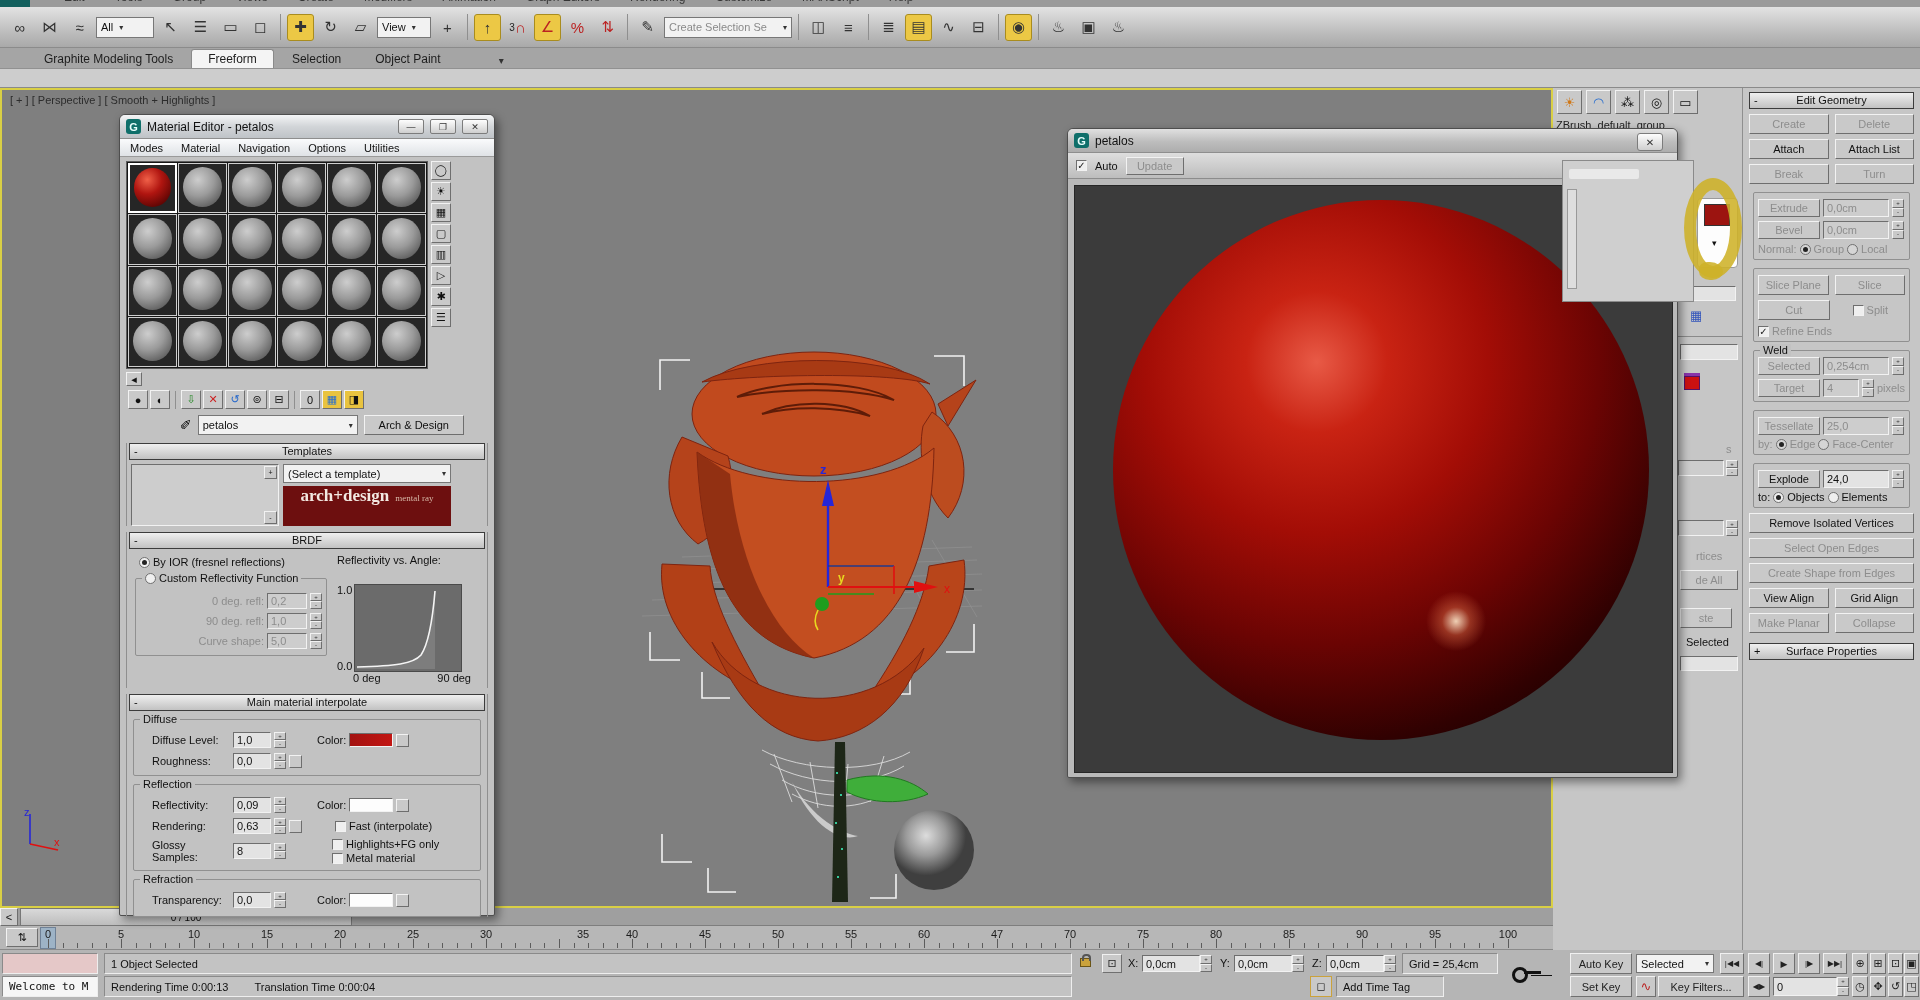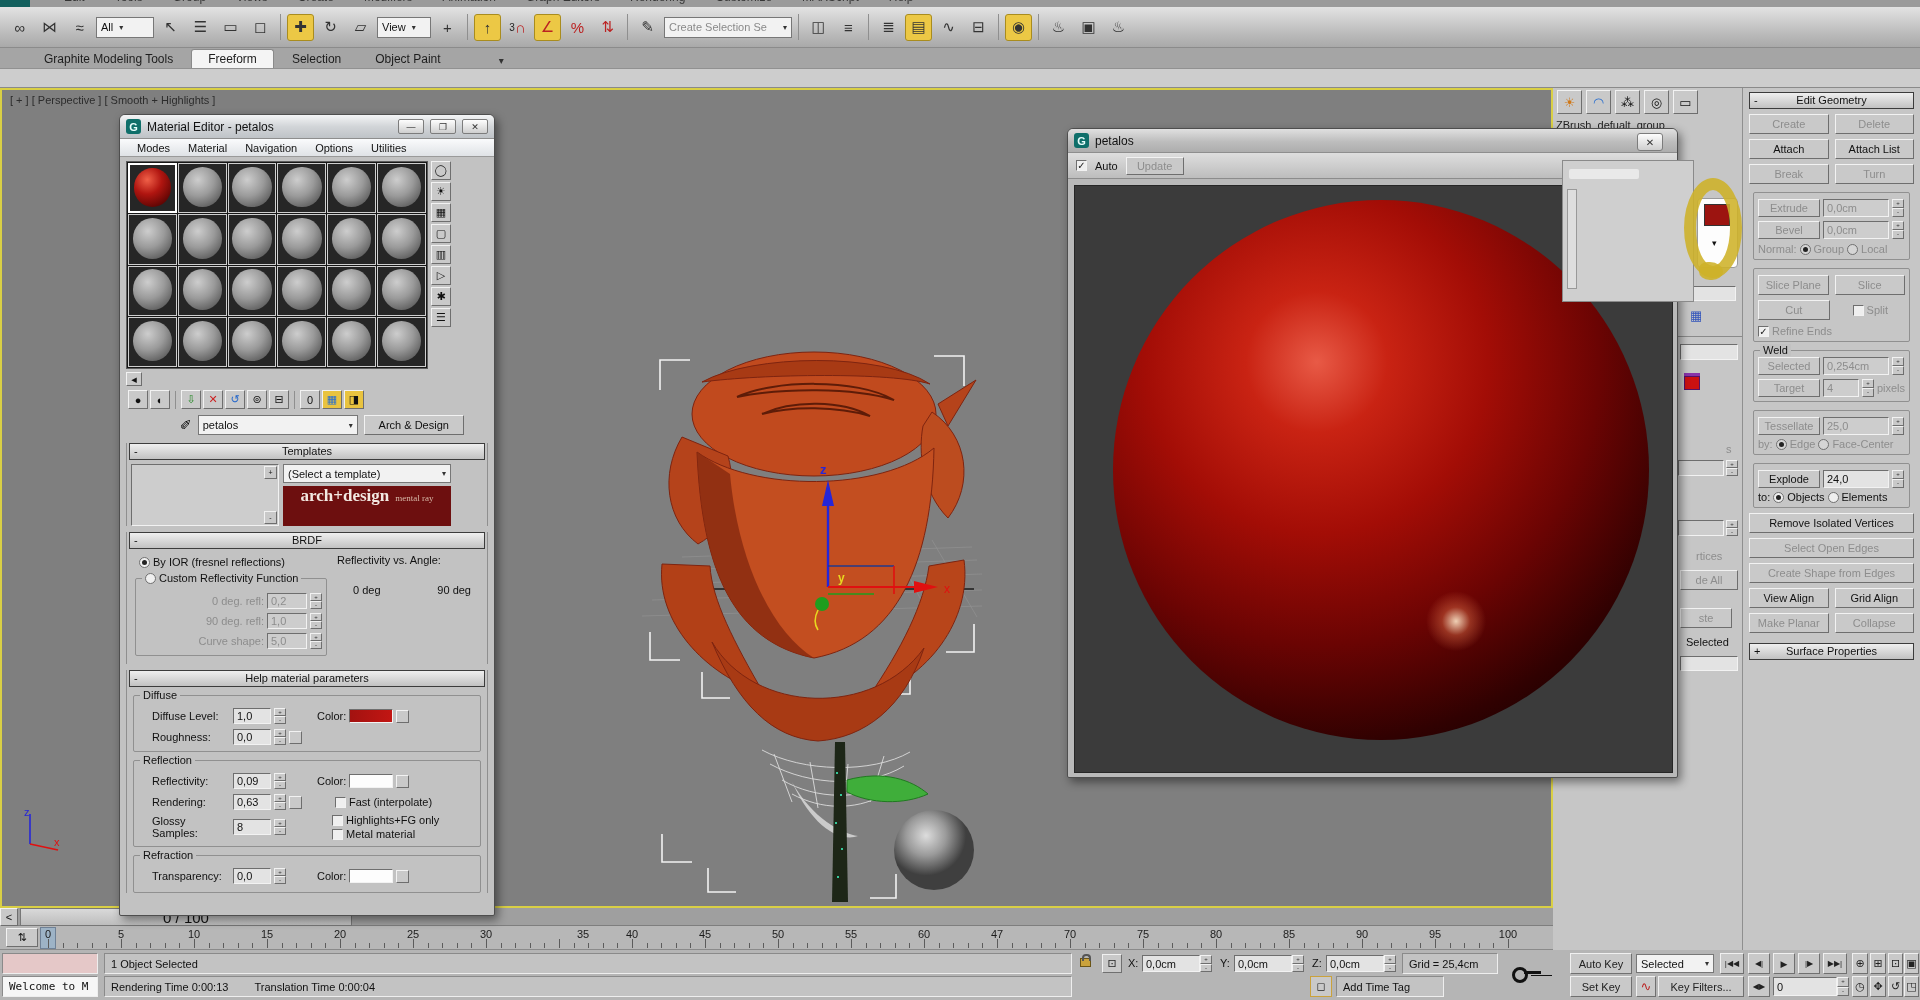--- a/index.html
+++ b/index.html
@@ -53,21 +53,21 @@
   #ribbonstrip{left:0;top:68px;width:1920px;height:20px;background:#cdcdcd;border-top:1px solid #919191;border-bottom:1px solid #8a8a8a;}
   .rdd{margin-left:24px;font-size:10px;color:#333;}
   
   #viewport{left:0;top:88px;width:1553px;height:820px;background:#7f7f7f;border:2px solid #d9cf45;}
   #vplabel{left:8px;top:4px;font-size:11px;color:#2c2c2c;}
   #worldaxis{left:14px;bottom:50px;}
   
   #timeslider{left:0;top:908px;width:1553px;height:18px;background:#9f9f9f;border-bottom:1px solid #7e7e7e;}
   #ts-left{left:0;top:0;width:18px;height:18px;}
   #ts-thumb{left:20px;top:0;width:332px;height:18px;background:linear-gradient(#d9d9d9,#bdbdbd);
-      border:1px solid #777;font-size:15px;color:#111;display:flex;align-items:center;justify-content:center;}
+      border:1px solid #777;font-size:10px;color:#111;display:flex;align-items:center;justify-content:center;}
   #trackbar{left:0;top:926px;width:1553px;height:24px;background:#b7b7b7;border-bottom:1px solid #8a8a8a;}
   #tb-btn{left:6px;top:2px;width:32px;height:19px;font-size:11px;}
   .tick{position:absolute;bottom:2px;width:1px;height:5px;background:#5c5c5c;}
   .tick.major{height:9px;}
   .ticklabel{position:absolute;top:2px;transform:translateX(-50%);font-size:11px;color:#1c1c1c;}
   #framehl{left:40px;top:1px;width:16px;height:22px;background:#9db3c6;border:1px solid #6f8196;}
   
   #statusbar{left:0;top:950px;width:1920px;height:50px;background:#b5b5b5;font-size:11px;}
   .srow{position:absolute;left:0;width:1920px;height:25px;}
   .sbox{position:absolute;background:#c3c3c3;border:1px solid;border-color:#8a8a8a #eee #eee #8a8a8a;
@@ -90,21 +90,21 @@
   .tbar{height:24px;background:linear-gradient(#f4f5f6,#d2d5d8 50%,#bfc3c7);border-bottom:1px solid #8e8e8e;
       border-radius:5px 5px 0 0;display:flex;align-items:center;padding:0 6px;gap:6px;}
   .tbar .ticn{width:15px;height:15px;background:#0f6f6a;border-radius:3px;color:#e8fefc;font-size:11px;
       font-weight:bold;display:flex;align-items:center;justify-content:center;}
   .tbar .ttl{font-size:12px;color:#111;flex:1;}
   .wbtn{width:26px;height:15px;background:linear-gradient(#fdfdfd,#cfcfcf);border:1px solid #7c7c7c;border-radius:2px;
       font-size:9px;color:#333;display:flex;align-items:center;justify-content:center;flex:none;}
   
   #matEditor{left:119px;top:114px;width:376px;height:802px;}
   #me-menu{height:18px;background:linear-gradient(#fafbfc,#dfe2e6);border-bottom:1px solid #9a9a9a;
-      display:flex;gap:18px;padding:0 17px;align-items:center;font-size:11px;color:#111;}
+      display:flex;gap:18px;padding:0 10px;align-items:center;font-size:11px;color:#111;}
   #me-slots{margin:4px 4px 0 6px;display:flex;}
   #slotgrid{width:302px;height:208px;background:#161616;border:1px solid #5c5c5c;display:grid;
       grid-template-columns:repeat(6,1fr);grid-template-rows:repeat(4,1fr);gap:1px;padding:1px;}
   .slot{background:#262626;border:1px solid #cfcfcf;position:relative;}
   .slot.sel{border:2px solid #ffffff;}
   .ball{position:absolute;left:8%;top:6%;width:84%;height:84%;border-radius:50%;
       background:radial-gradient(circle at 38% 32%,#cdcdcd,#9a9a9a 45%,#606060 80%,#3c3c3c 100%);}
   .ball.red{background:radial-gradient(circle at 36% 30%,#f06048,#b01510 40%,#5c0503 80%,#2e0100 100%);}
   #slot-tools{width:24px;display:flex;flex-direction:column;gap:2px;padding-left:3px;}
   .mi{width:20px;height:19px;font-size:11px;}
@@ -826,31 +826,43 @@
               <div class="fld dis" style="width:40px;height:16px">5,0</div>
               <div class="spn" style="height:16px">
                   <span>+</span>
                   <span>-</span>
                 </div>
             </div>
           </div>
         </div>
         <div>
           <div class="lbl" style="margin-bottom:18px">Reflectivity vs. Angle:</div>
+          <div style="display:flex;gap:2px">
+            <div style="display:flex;flex-direction:column;justify-content:space-between">
+              <span class="lbl">1.0</span>
+              <span class="lbl">0.0</span>
+            </div>
+            <div id="brdf-graph">
+              <svg width="106" height="86">
+                <path d="M2,82 C40,81 58,79 66,70 C74,58 78,30 80,6 L80,84 L2,84 Z" fill="#7d7d7d"></path>
+                <path d="M2,82 C40,81 58,79 66,70 C74,58 78,30 80,6" stroke="#f4f4f4" stroke-width="1.6" fill="none"></path>
+              </svg>
+            </div>
+          </div>
           <div style="display:flex;justify-content:space-between;width:118px;margin-left:16px">
             <span class="lbl">0 deg</span>
             <span class="lbl">90 deg</span>
           </div>
         </div>
       </div>
     </div>
 
     <div class="merollwrap">
       <div class="roll">
-        <span class="pm">-</span><span>Help material parameters</span>
+        <span class="pm">-</span><span>Main material interpolate</span>
       </div>
       <div class="group" style="background:#c2c2c2">
         <span class="glabel">Diffuse</span>
         <div class="row" style="margin:6px 0 5px 14px">
           <span class="lbl" style="width:78px">Diffuse Level:</span>
           <div class="fld" style="width:38px;height:16px">1,0</div>
           <div class="spn" style="height:16px">
               <span>+</span>
               <span>-</span>
             </div>

